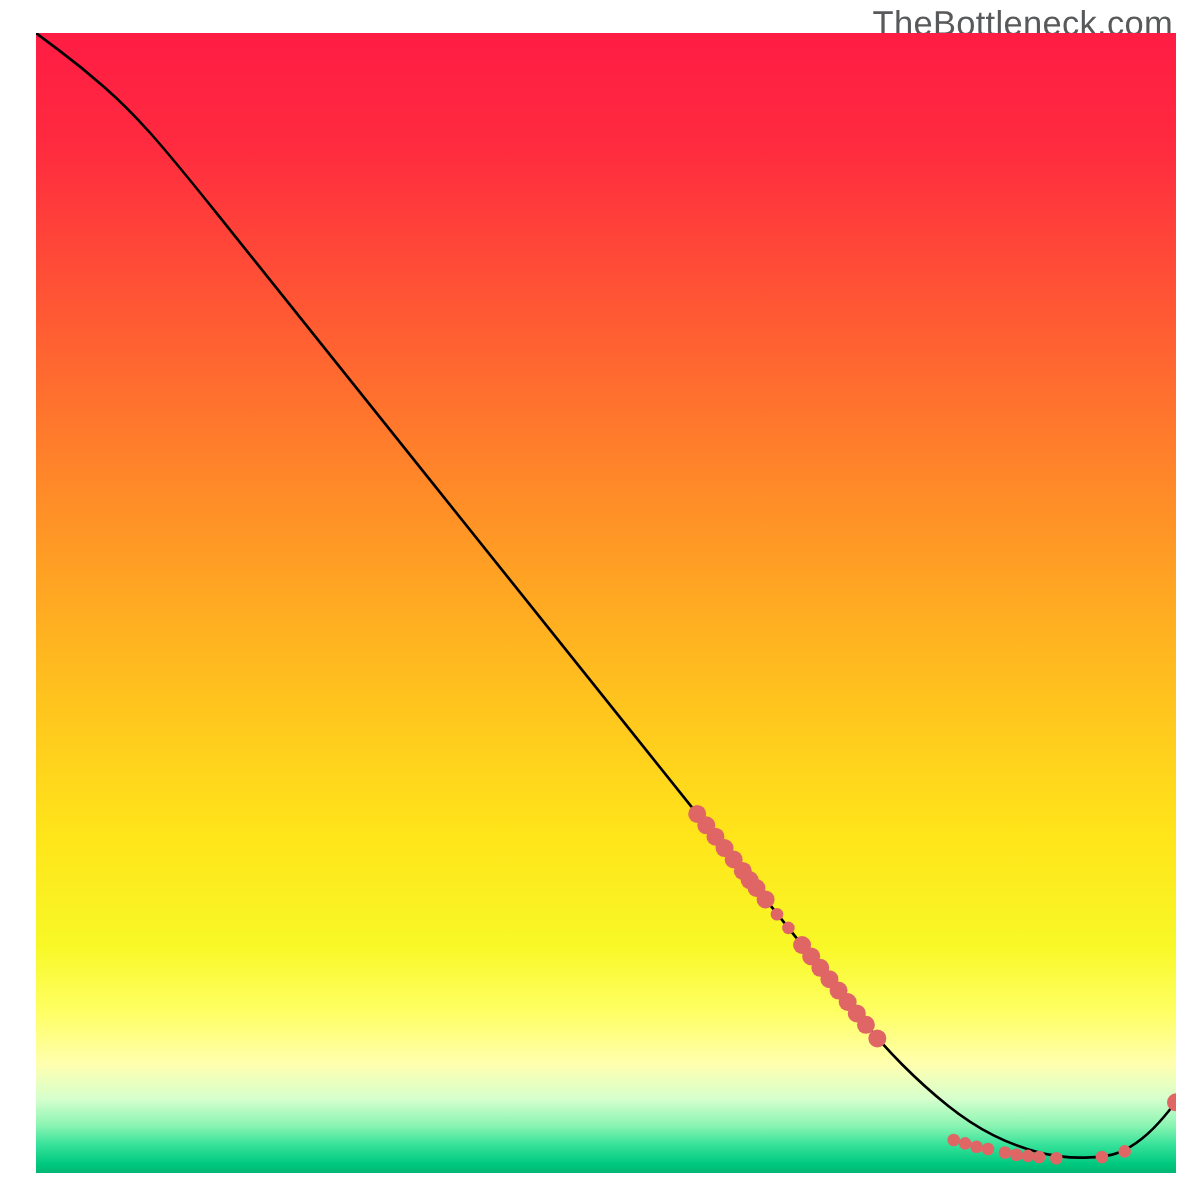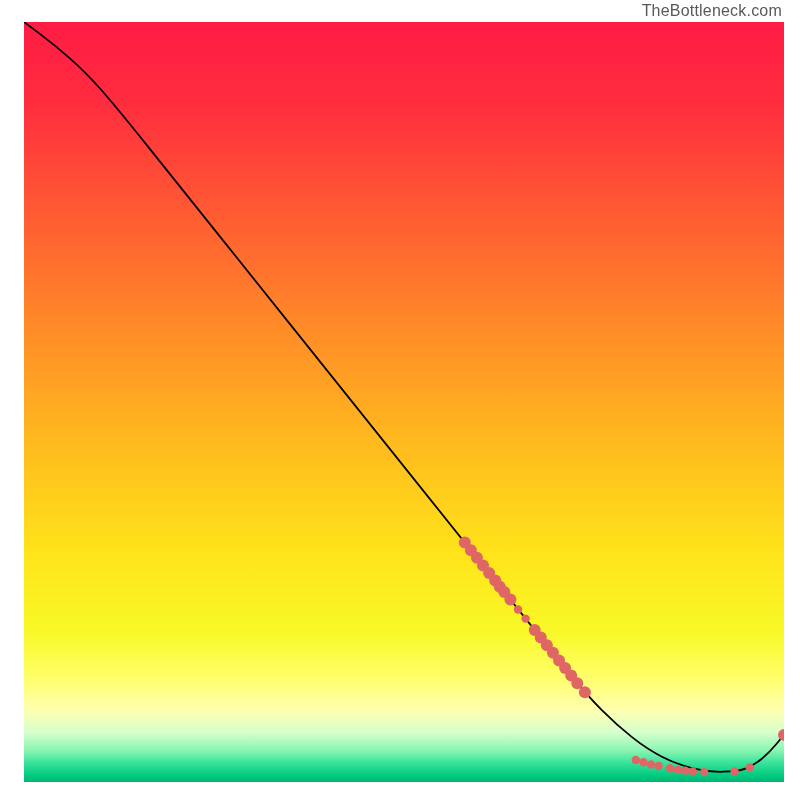--- a/index.html
+++ b/index.html
@@ -31,21 +31,21 @@
     left: 0;
     top: 0;
     width: 100%;
     height: 100%;
   }
   .watermark {
     position: absolute;
     top: 2px;
     right: 18px;
     color: #58595b;
-    font-size: 16px;
+    font-size: 23px;
     font-weight: 400;
     letter-spacing: 0.2px;
   }
 </style>
 </head>
 <body>
 
 <div class="watermark">TheBottleneck.com</div>
 
 <div class="chart-area">

